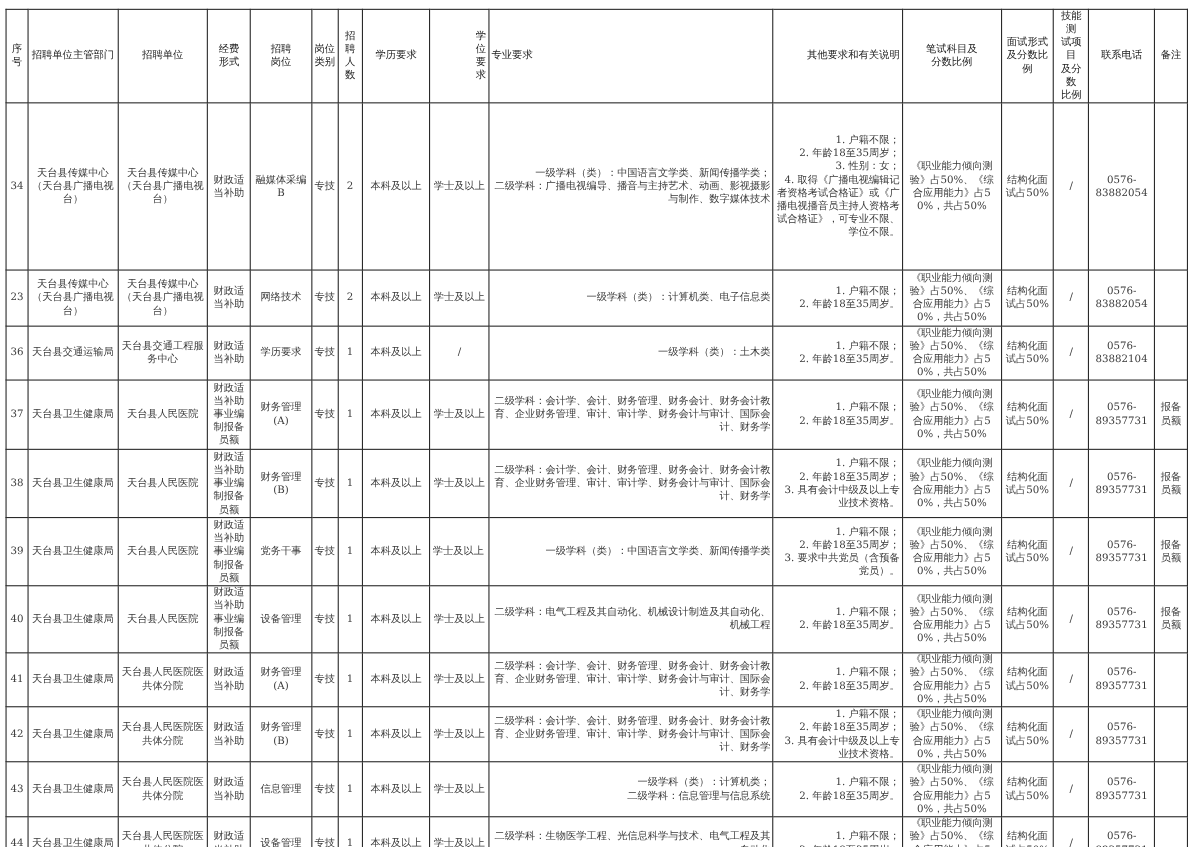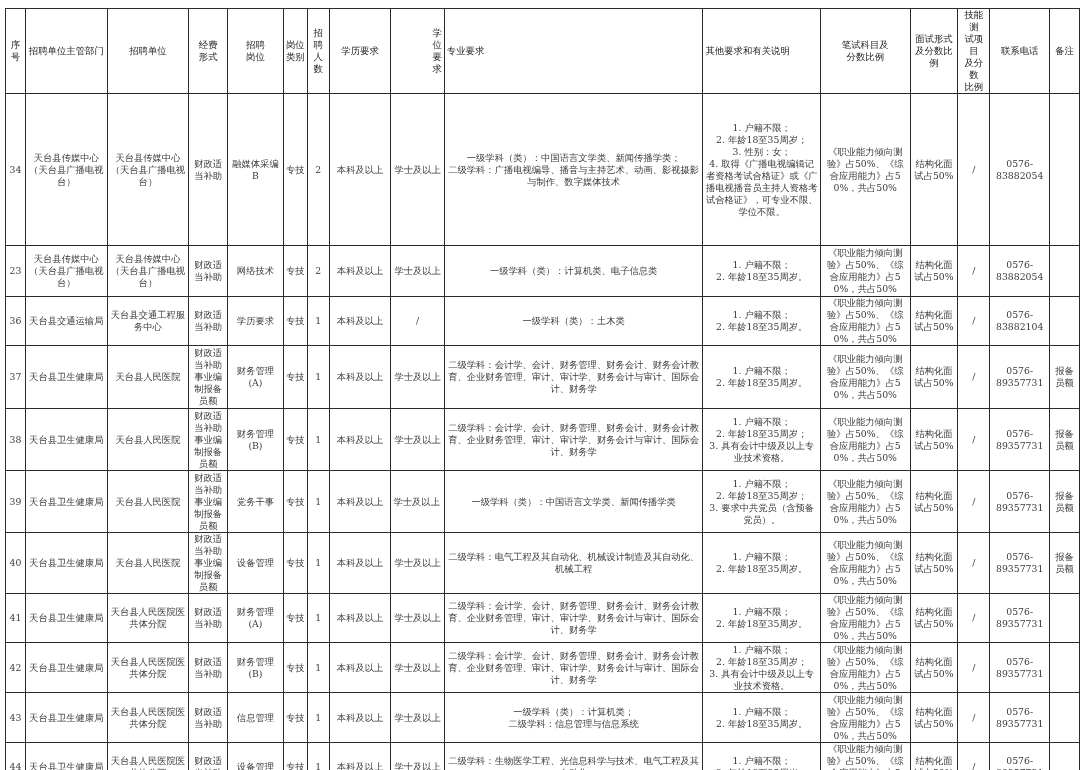--- a/index.html
+++ b/index.html
@@ -5,21 +5,21 @@
   html, body { margin:0; padding:0; background:#ffffff; }
   body { width:1080px; height:770px; overflow:hidden; position:relative;
          font-family: "DejaVu Serif", "Liberation Serif", serif; color:#3a3a3a; }
   table.sheet { position:absolute; left:5px; top:8px; border-collapse:collapse; table-layout:fixed; }
   table.sheet td, table.sheet th {
     border:1.4px solid #2a2a2a; padding:0 2px; font-size:9.3px; line-height:12px;
     text-align:center; vertical-align:middle; font-weight:normal; overflow:hidden; word-break:break-all;
   }
   table.sheet th { font-family: "DejaVu Sans", "Liberation Sans", sans-serif; font-weight:normal; color:#222; font-size:9.4px; }
   table.sheet td.left { text-align:left; }
-  table.sheet td.pre { white-space:pre-line; text-align:center; }
+  table.sheet td.pre { white-space:pre-line; text-align:right; }
   table.sheet td.phone { white-space:pre-line; }
 </style>
 </head>
 <body>
 
 <table class="sheet">
   <colgroup>
     <col style="width:20px">
       <col style="width:82px">
       <col style="width:82px">
@@ -49,21 +49,21 @@
 岗位</th>
         <th style="white-space: pre-line;">岗位
 类别</th>
         <th style="white-space: pre-line;">招
 聘
 人
 数</th>
         <th style="white-space: pre-line;">学历要求</th>
         <th style="white-space: pre-line; padding-left: 41px;">学位要求</th>
         <th style="white-space: pre-line; text-align: left;">专业要求</th>
-        <th style="white-space: pre-line; text-align: left;">其他要求和有关说明</th>
+        <th style="white-space: pre-line; text-align: right;">其他要求和有关说明</th>
         <th style="white-space: pre-line;">笔试科目及
 分数比例</th>
         <th style="white-space: pre-line;">面试形式
 及分数比
 例</th>
         <th style="white-space: pre-line;">技能测
 试项目
 及分数
 比例</th>
         <th style="white-space: pre-line;">联系电话</th>

